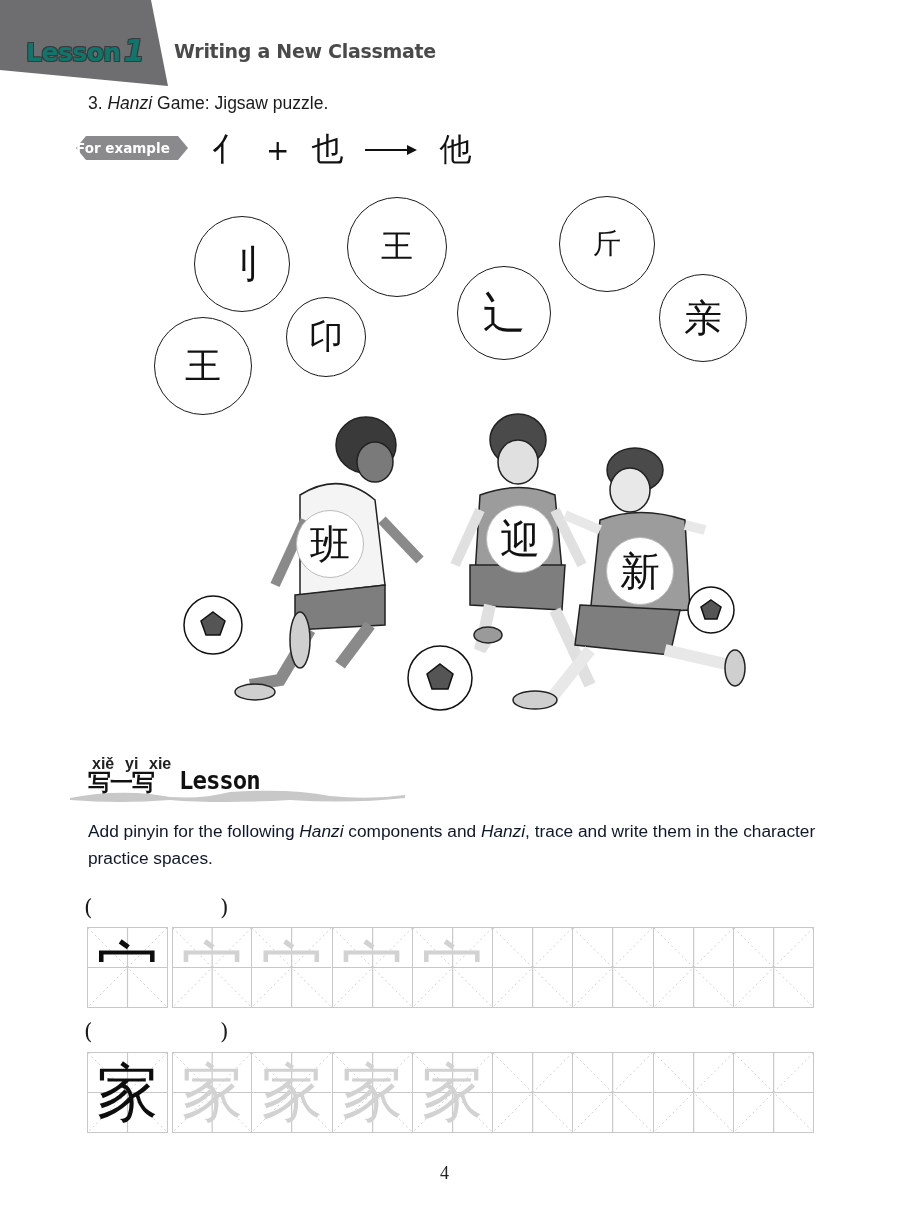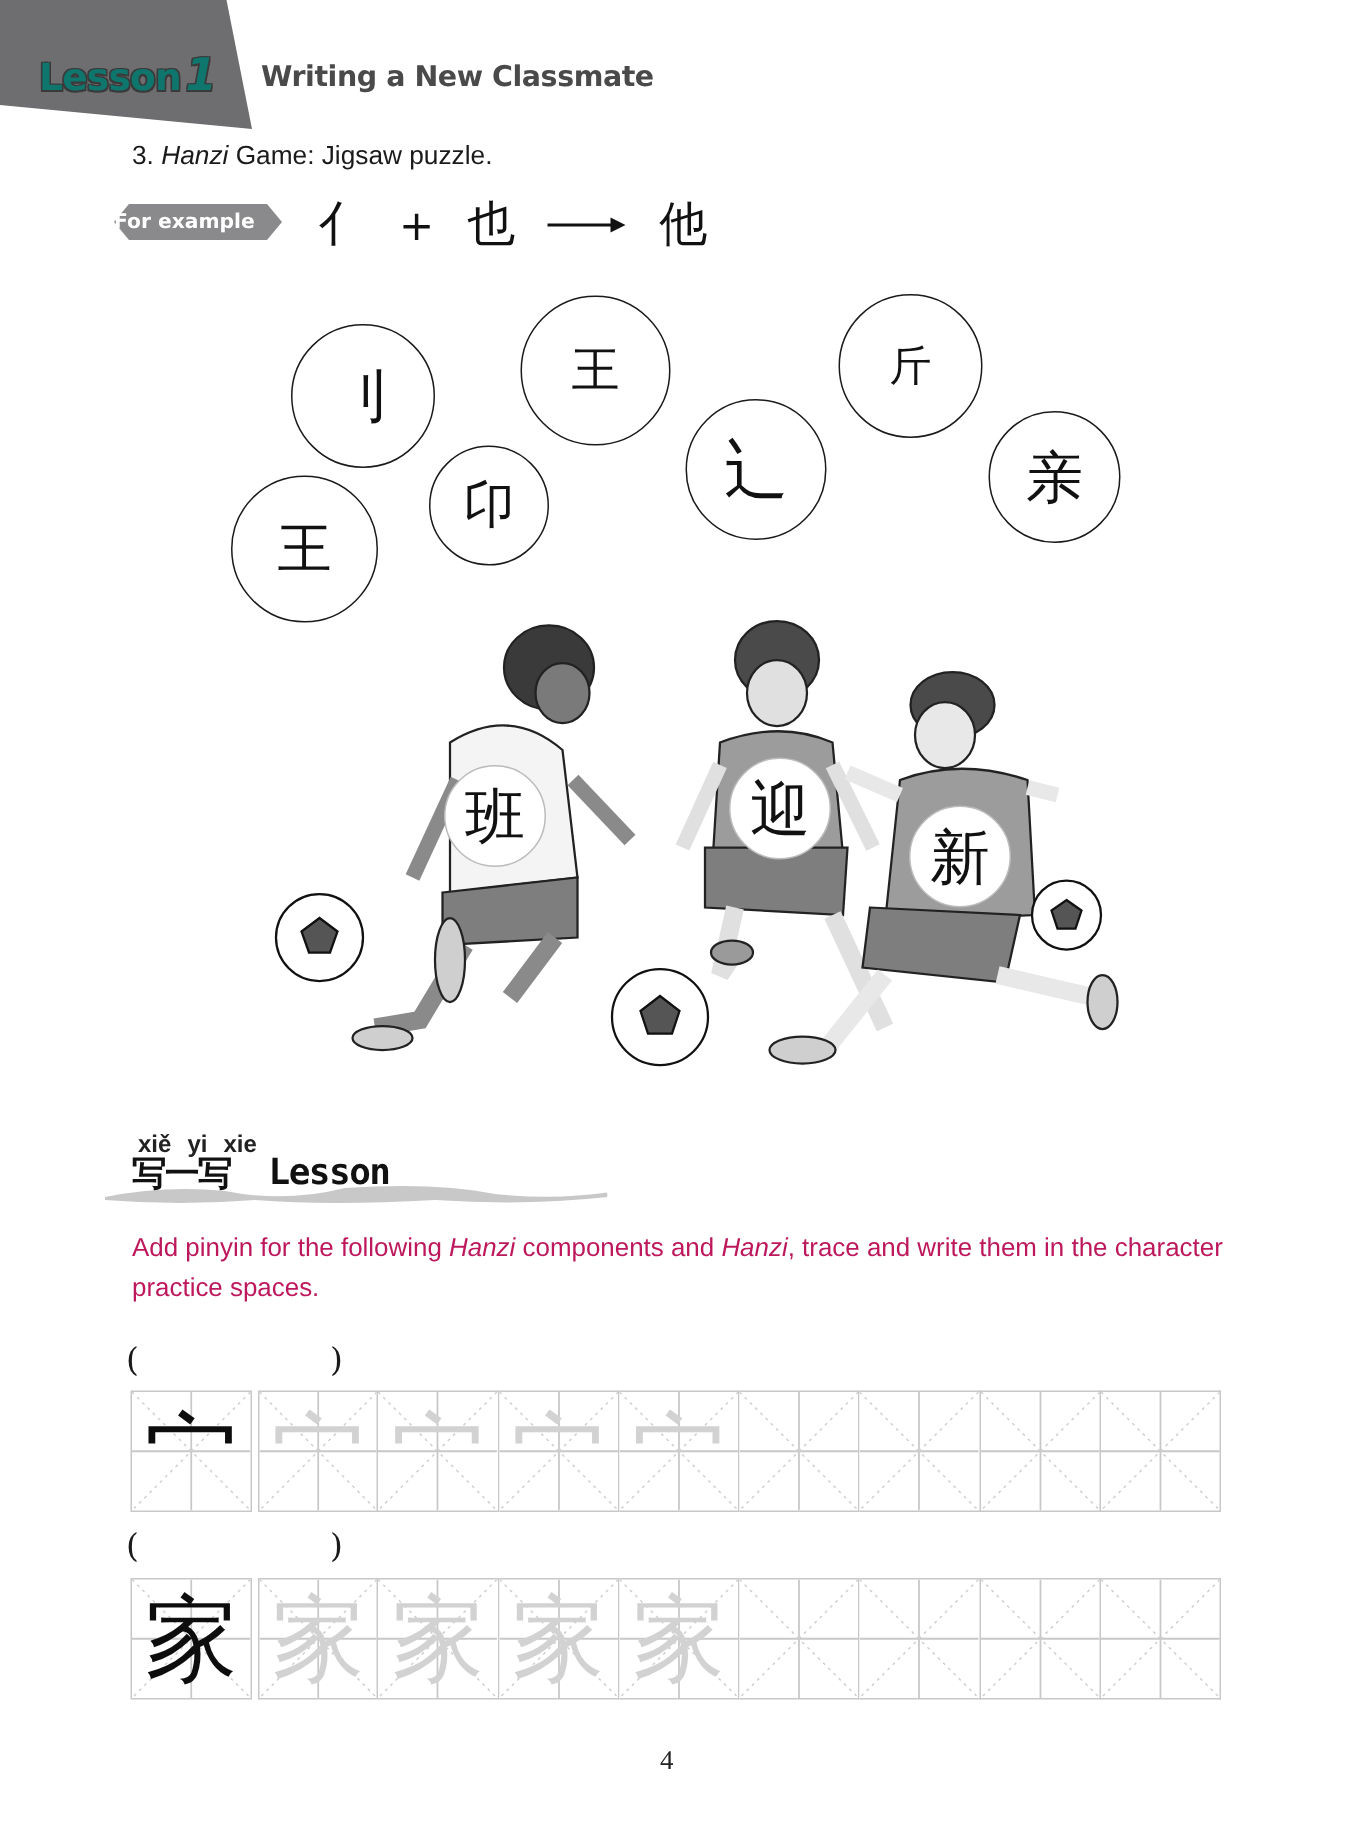--- a/index.html
+++ b/index.html
@@ -41,21 +41,21 @@
                 border: 1px solid #bbb; display: flex; align-items: center; justify-content: center;
                 font-family: "DejaVu Serif", serif; font-size: 40px; color: #111; box-sizing: border-box; }
 
   
   .pinyin { top: 755px; font-size: 16px; color: #222; font-weight: bold; }
   .writing-brush { left: 70px; top: 786px; width: 335px; height: 18px; }
   .writing-title-cn { left: 88px; top: 767px; font-family: "DejaVu Sans", sans-serif; font-weight: bold;
                       font-size: 23px; color: #111; letter-spacing: -1px; }
   .writing-title-en { left: 179px; top: 767px; font-family: "DejaVu Sans Mono", monospace; font-weight: bold;
                       font-size: 24px; color: #111; letter-spacing: -1px; }
-  .instructions { left: 88px; top: 818px; width: 735px; font-size: 17.3px; line-height: 27px; color: #be185d; }
+  .instructions { left: 88px; top: 818px; width: 735px; font-size: 17.3px; line-height: 27px; color: #0f172a; }
   .instructions i { font-style: italic; }
 
   .paren { font-family: "DejaVu Serif", serif; font-size: 22px; color: #1a1a1a; }
 
   .grid-row { position: absolute; left: 87px; height: 81px; display: flex; }
   .cell { position: relative; width: 80.3px; height: 81px; box-sizing: border-box;
           border: 1.3px solid #c8c8c8; margin-right: 0; background: #fff; }
   .cell + .cell { border-left: none; }
   .cell.model { width: 81px; margin-right: 4px; border-right: 1.3px solid #c8c8c8 !important; }
   .cell.model + .cell { border-left: 1.3px solid #c8c8c8; }

